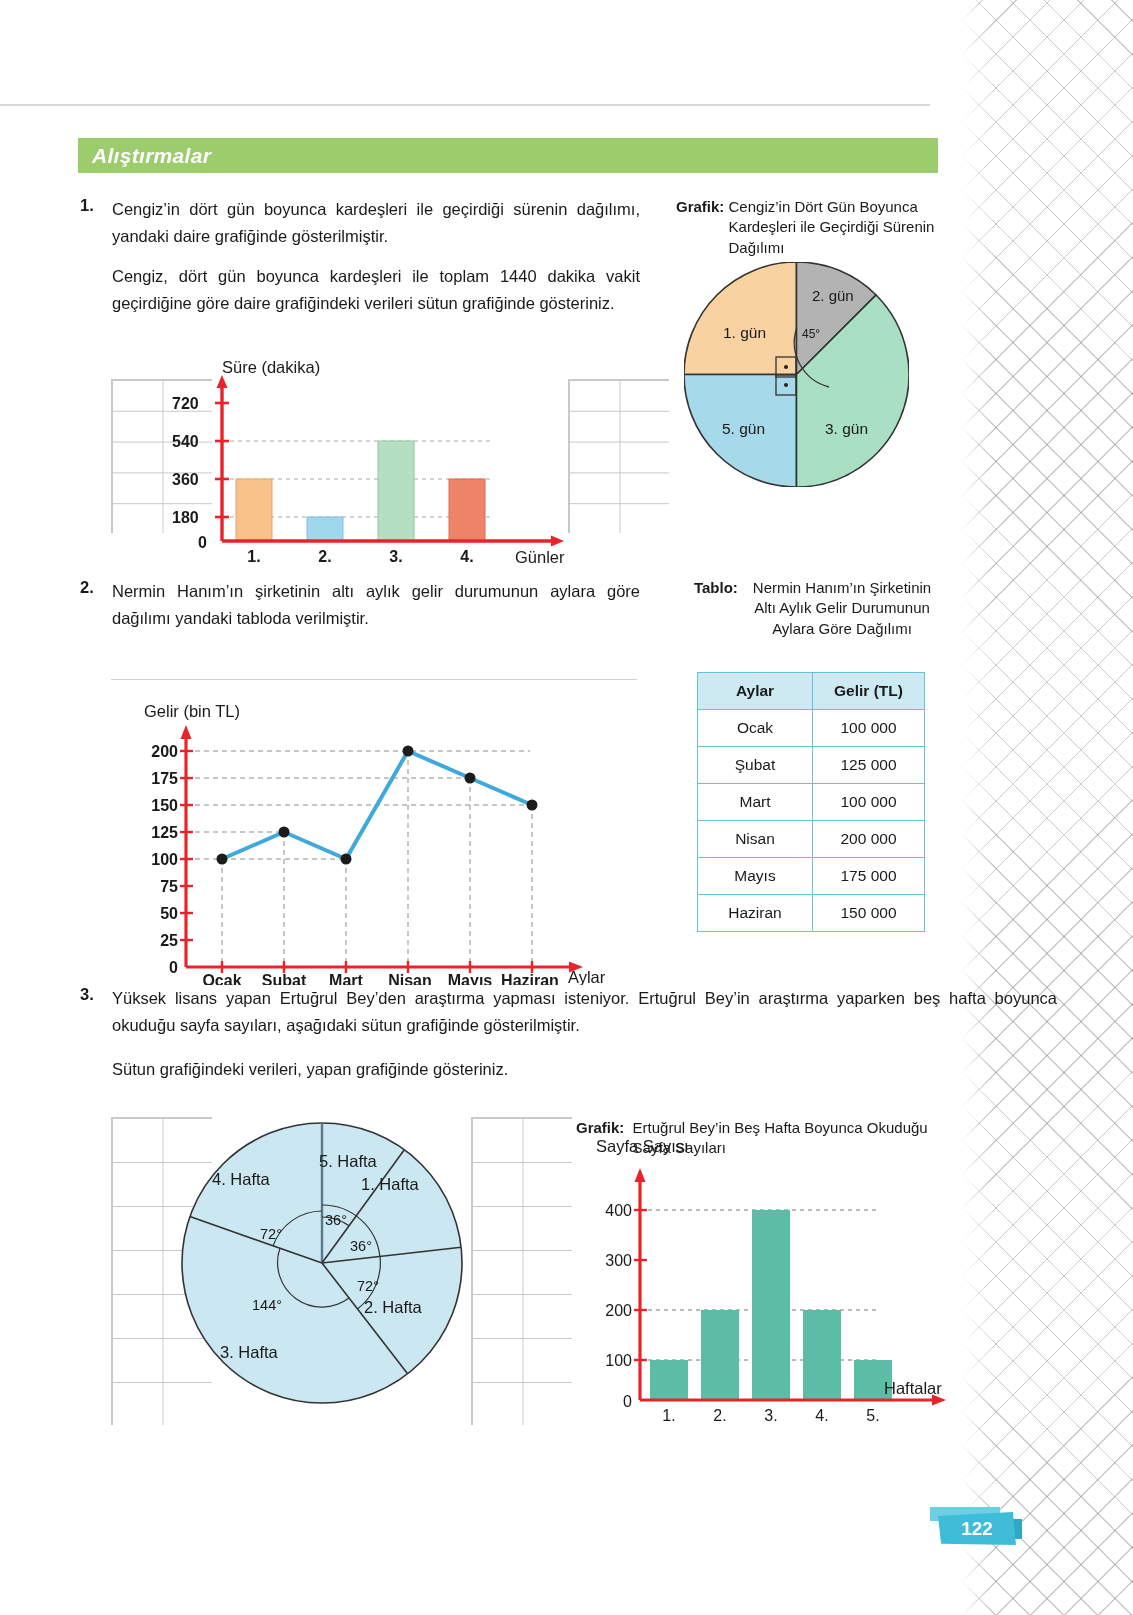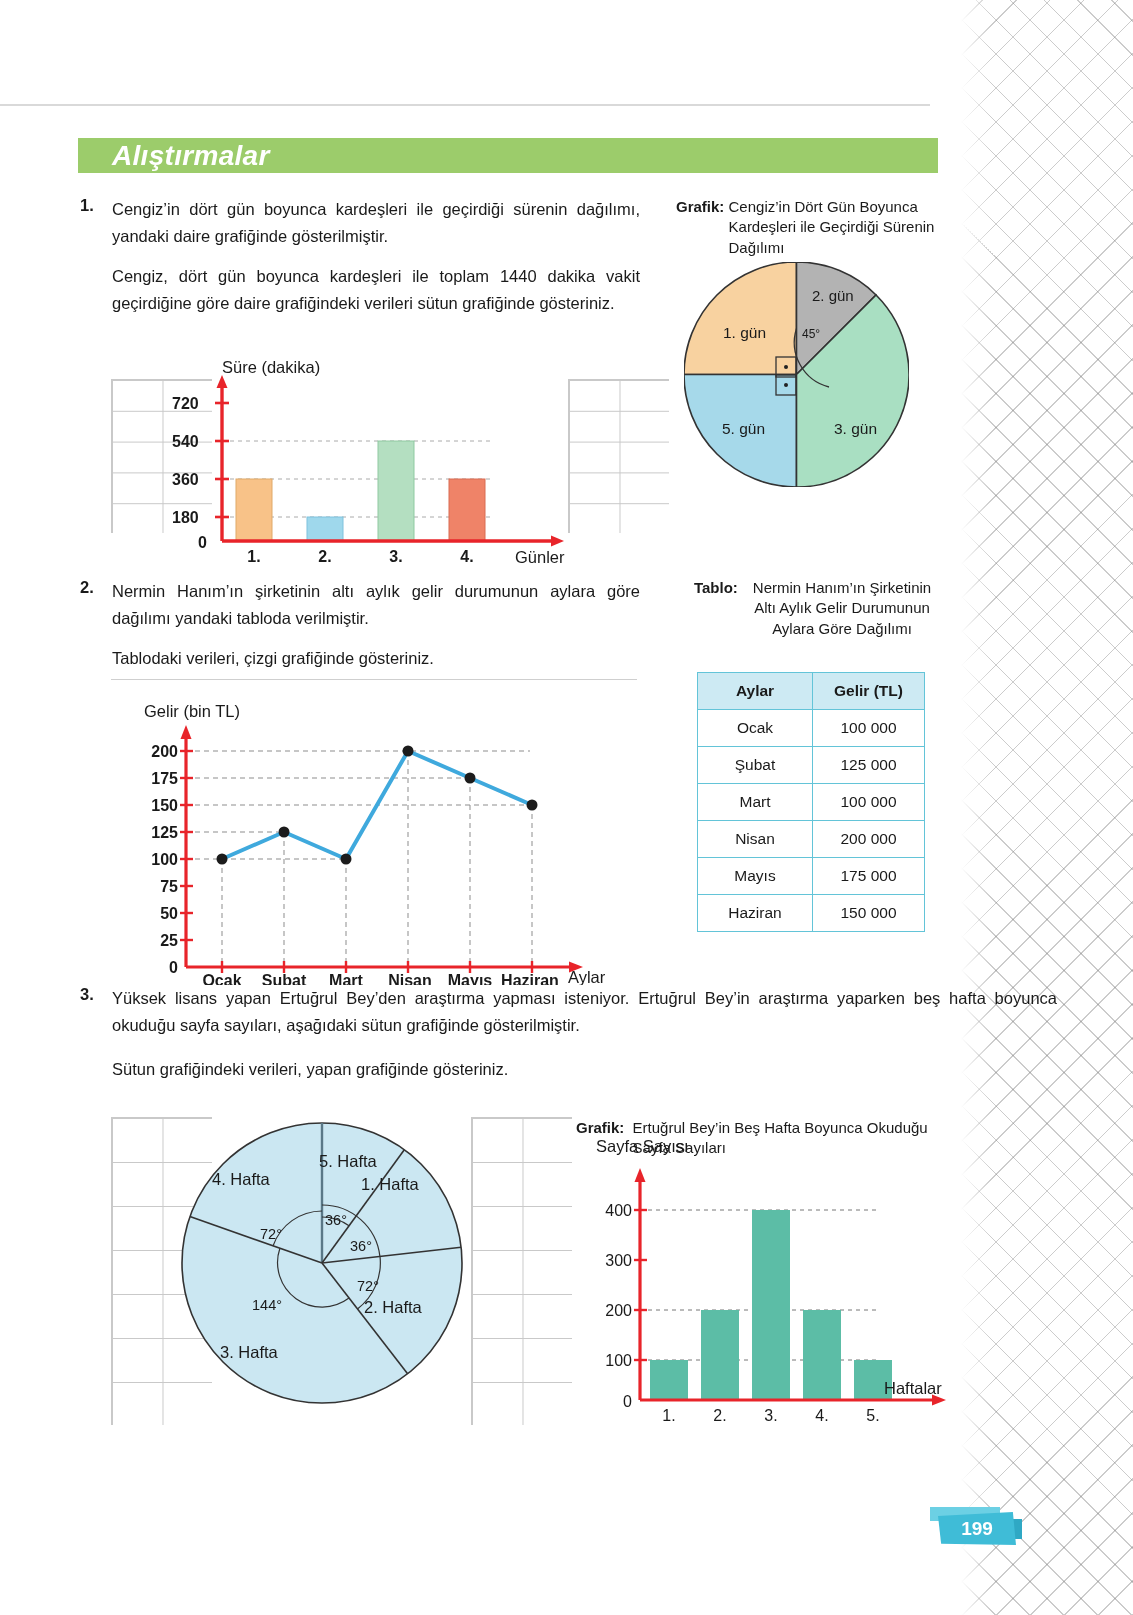--- a/index.html
+++ b/index.html
@@ -28,22 +28,22 @@
 
   
   .top-rule { position:absolute; left:0; top:104px; width:930px; height:2px; background:#d9d9d9; }
 
   
   .section-band {
     position:absolute; left:78px; top:138px; width:860px; height:35px;
     background:#9ccc6b; display:flex; align-items:center;
   }
   .section-band span {
-    color:#ffffff; font-size:28px; font-style:italic; font-weight:600;
-    padding-left:34px; letter-spacing:.3px;
+    color:#ffffff; font-size:21px; font-style:italic; font-weight:600;
+    padding-left:14px; letter-spacing:.3px;
   }
 
   
   .q-num { position:absolute; font-weight:bold; font-size:16.5px; }
   .q-body { position:absolute; font-size:16.5px; line-height:1.62; text-align:justify; }
   .q-body p { margin:0 0 14px 0; }
   .q-body p:last-child { margin-bottom:0; }
 
   
   .caption { position:absolute; font-size:15px; line-height:1.35; }
@@ -125,21 +125,21 @@
 
     <path d="M112.5 66.5 A46 46 0 0 0 145 125" fill="none" stroke="#333" stroke-width="1.3"></path>
 
     <rect x="92" y="95" width="20" height="20" fill="none" stroke="#333" stroke-width="1.3"></rect>
     <circle cx="102" cy="105" r="2" fill="#222"></circle>
     <rect x="92" y="113" width="20" height="20" fill="none" stroke="#333" stroke-width="1.3"></rect>
     <circle cx="102" cy="123" r="2" fill="#222"></circle>
   </svg>
   <div style="position:absolute; left:39px; top:62px; font-size:15.5px;">1. gün</div>
   <div style="position:absolute; left:128px; top:25px; font-size:15px;">2. gün</div>
-  <div style="position:absolute; left:150px; top:158px; font-size:15.5px;">3. gün</div>
+  <div style="position:absolute; left:141px; top:158px; font-size:15.5px;">3. gün</div>
   <div style="position:absolute; left:38px; top:158px; font-size:15.5px;">5. gün</div>
   <div style="position:absolute; left:118px; top:65px; font-size:12px;">45°</div>
 </div>
 
 <div class="gridpaper" style="left:111px; top:379px; width:101px; height:154px; background-size:50.5px 30.8px;"></div>
 <div class="gridpaper" style="left:568px; top:379px; width:101px; height:154px; background-size:50.5px 30.8px;"></div>
 
 <div style="position:absolute; left:160px; top:358px; width:430px; height:212px;">
   <svg width="430" height="212" viewBox="0 0 430 212">
 
@@ -181,21 +181,20 @@
       <text x="236" y="204">3.</text>
       <text x="307" y="204">4.</text>
     </g>
     <text x="355" y="205" font-family="Liberation Sans, sans-serif" font-size="16.5" fill="#1a1a1a">Günler</text>
   </svg>
 </div>
 
 <div class="q-num" style="left:80px; top:578px;">2.</div>
 <div class="q-body" style="left:112px; top:578px; width:528px;">
   <p>Nermin Hanım’ın şirketinin altı aylık gelir durumunun aylara göre dağılımı yandaki tabloda verilmiştir.</p>
-  <p>Tablodaki verileri, çizgi grafiğinde gösteriniz.</p>
 </div>
 
 <div class="caption" style="left:690px; top:578px; width:250px;text-align:center;">
   <b>Tablo:</b>
   <span class="cap-text" style="width:188px; margin-left:6px;">Nermin Hanım’ın Şirketinin Altı Aylık Gelir Durumunun Aylara Göre Dağılımı</span>
 </div>
 
 <table class="data-table" style="left:697px; top:672px;">
   <thead>
     <tr>
@@ -403,14 +402,14 @@
       <text x="234" y="289">4.</text>
       <text x="285" y="289">5.</text>
     </g>
     <text x="296" y="262" font-family="Liberation Sans, sans-serif" font-size="16.5" fill="#1a1a1a">Haftalar</text>
   </svg>
 </div>
 
 <div class="page-badge-shadow"></div>
 <div class="page-badge-tab"></div>
 <div class="page-badge">
-  <span>199</span>
+  <span>122</span>
 </div>
 
 </body></html>

